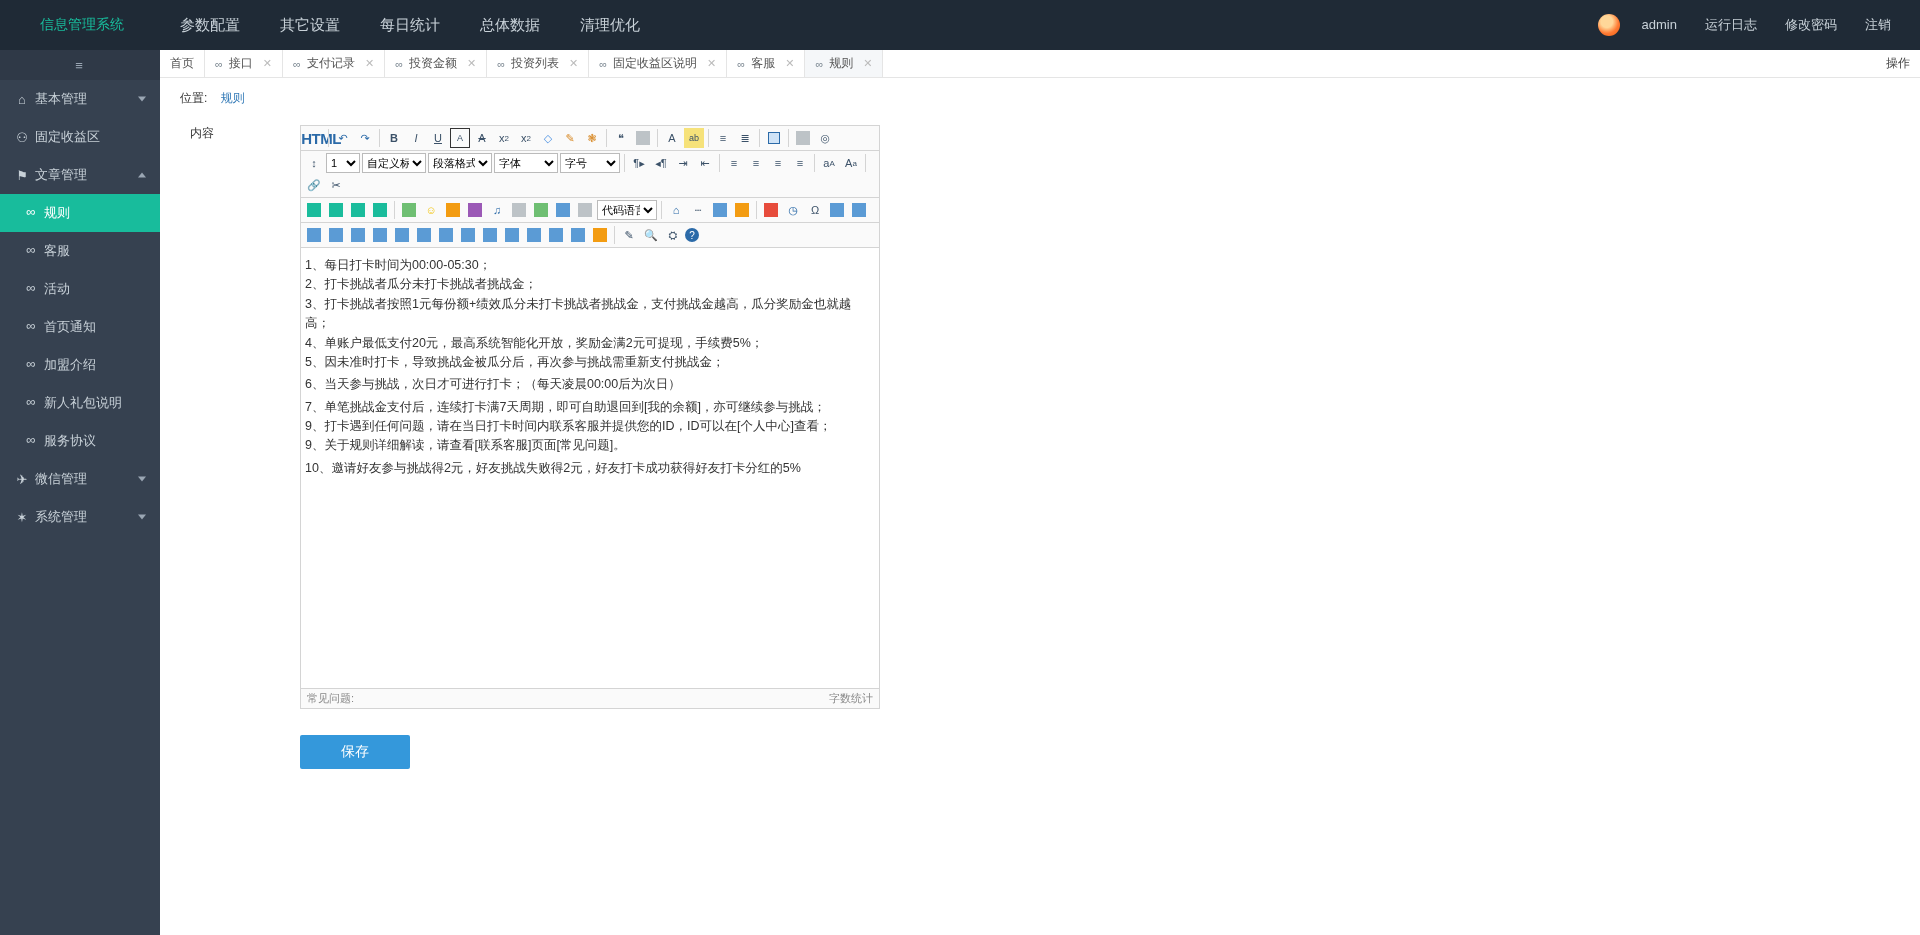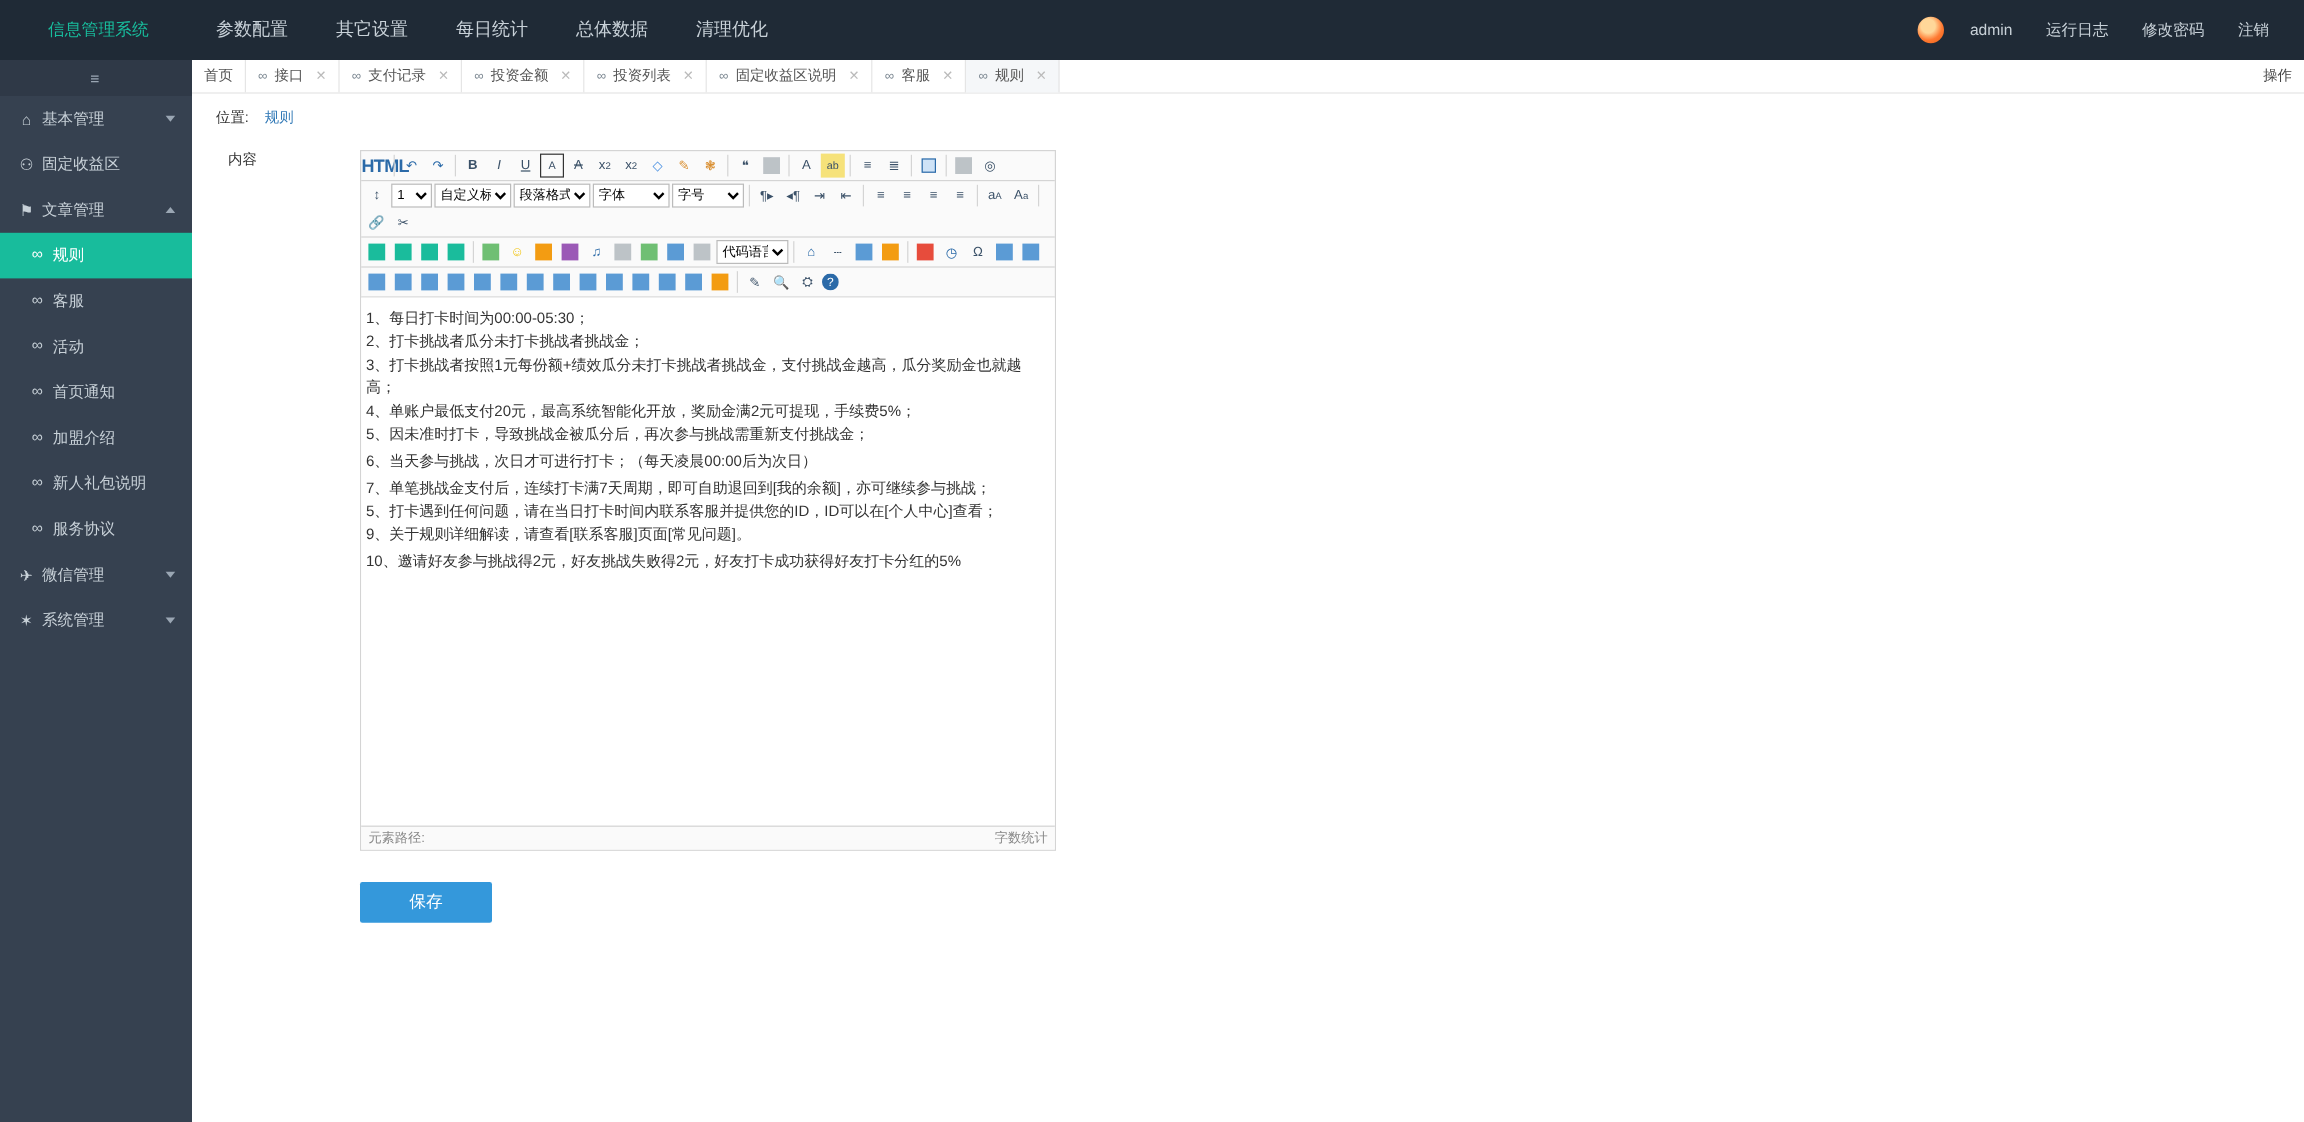--- a/index.html
+++ b/index.html
@@ -377,27 +377,27 @@
             </div>
 
           <div class="editor-body" id="edbody" contenteditable="true" style="">
               <p>1、每日打卡时间为00:00-05:30；</p>
               <p>2、打卡挑战者瓜分未打卡挑战者挑战金；</p>
               <p>3、打卡挑战者按照1元每份额+绩效瓜分未打卡挑战者挑战金，支付挑战金越高，瓜分奖励金也就越高；</p>
               <p>4、单账户最低支付20元，最高系统智能化开放，奖励金满2元可提现，手续费5%；</p>
               <p>5、因未准时打卡，导致挑战金被瓜分后，再次参与挑战需重新支付挑战金；</p>
               <p class="gap">6、当天参与挑战，次日才可进行打卡；（每天凌晨00:00后为次日）</p>
               <p class="gap">7、单笔挑战金支付后，连续打卡满7天周期，即可自助退回到[我的余额]，亦可继续参与挑战；</p>
-              <p>5、打卡遇到任何问题，请在当日打卡时间内联系客服并提供您的ID，ID可以在[个人中心]查看；</p>
+              <p>9、打卡遇到任何问题，请在当日打卡时间内联系客服并提供您的ID，ID可以在[个人中心]查看；</p>
               <p>9、关于规则详细解读，请查看[联系客服]页面[常见问题]。</p>
               <p class="gap">10、邀请好友参与挑战得2元，好友挑战失败得2元，好友打卡成功获得好友打卡分红的5%</p>
             </div>
 
           <div class="editor-footer">
-            <span>元素路径:</span>
+            <span>常见问题:</span>
             <span class="editor-footer-right">字数统计</span>
           </div>
         </div>
 
         <button class="save-btn">保存</button>
       </div>
     </div>
 
   </div>
 </div>

